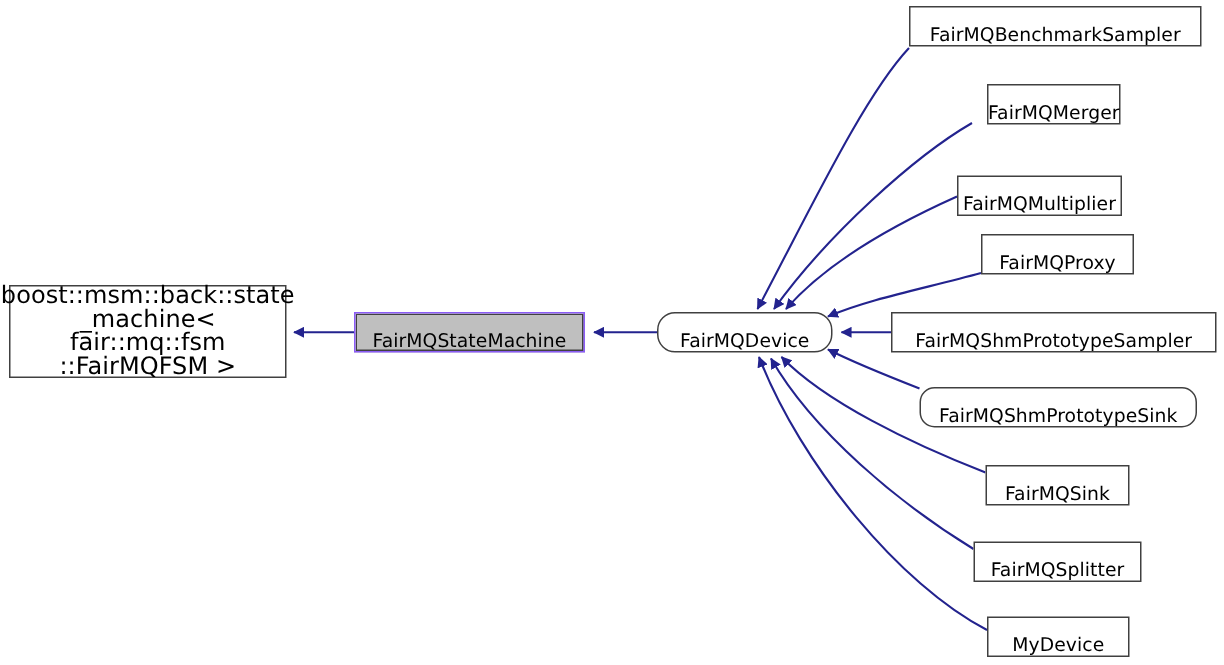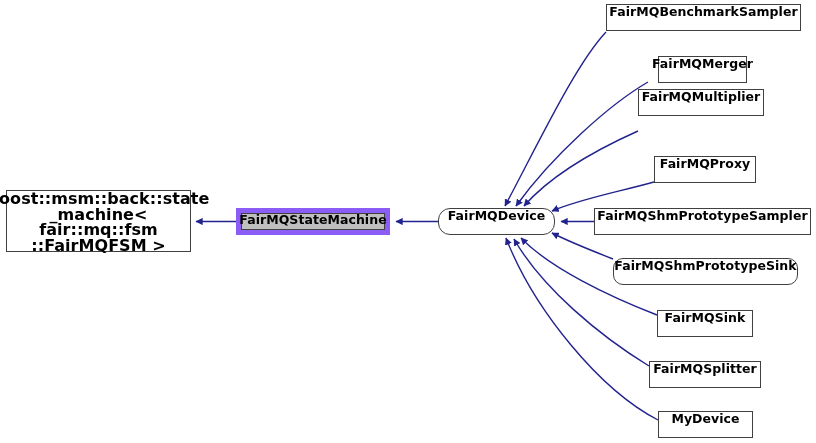--- a/index.html
+++ b/index.html
@@ -25,34 +25,33 @@
     width: 816px;
     height: 443px;
     pointer-events: none;
   }
   .node {
     position: absolute;
     box-sizing: border-box;
     border: 1px solid #404040;
     background: #ffffff;
     display: flex;
-    align-items: flex-start;
+    align-items: flex-end;
     justify-content: center;
     text-align: center;
     color: #000000;
     font-size: 12.5px;
     line-height: 14.5px;
     letter-spacing: 0.05px;
     white-space: pre-line;
     z-index: 3;
-    font-weight: bold;
   }
   .node.highlight {
     background: #bfbfbf;
-    border: 5px solid #8b5cf6;
+    border: 1px solid #8b5cf6;
     box-shadow: 0 0 0 1px #404040 inset;
   }
   .node.multiline {
     font-size: 16px;
     line-height: 15.5px;
   }
   .node-label {
     display: block;
     padding: 0 4px;
     white-space: pre-line;
@@ -108,21 +107,21 @@
   </div>
 
   <div class="node" style="left:606px; top:4px; width:195px; height:27px;">
     <span class="node-label">FairMQBenchmarkSampler</span>
   </div>
 
   <div class="node" style="left:648px; top:56px; width:89px; height:27px;margin-left:10px;">
     <span class="node-label">FairMQMerger</span>
   </div>
 
-  <div class="node" style="left:638px; top:89px; width:126px; height:27px;">
+  <div class="node" style="left:638px; top:117px; width:110px; height:27px;">
     <span class="node-label">FairMQMultiplier</span>
   </div>
 
   <div class="node" style="left:654px; top:156px; width:102px; height:27px;">
     <span class="node-label">FairMQProxy</span>
   </div>
 
   <div class="node" style="left:594px; top:208px; width:217px; height:27px;">
     <span class="node-label">FairMQShmPrototypeSampler</span>
   </div>

